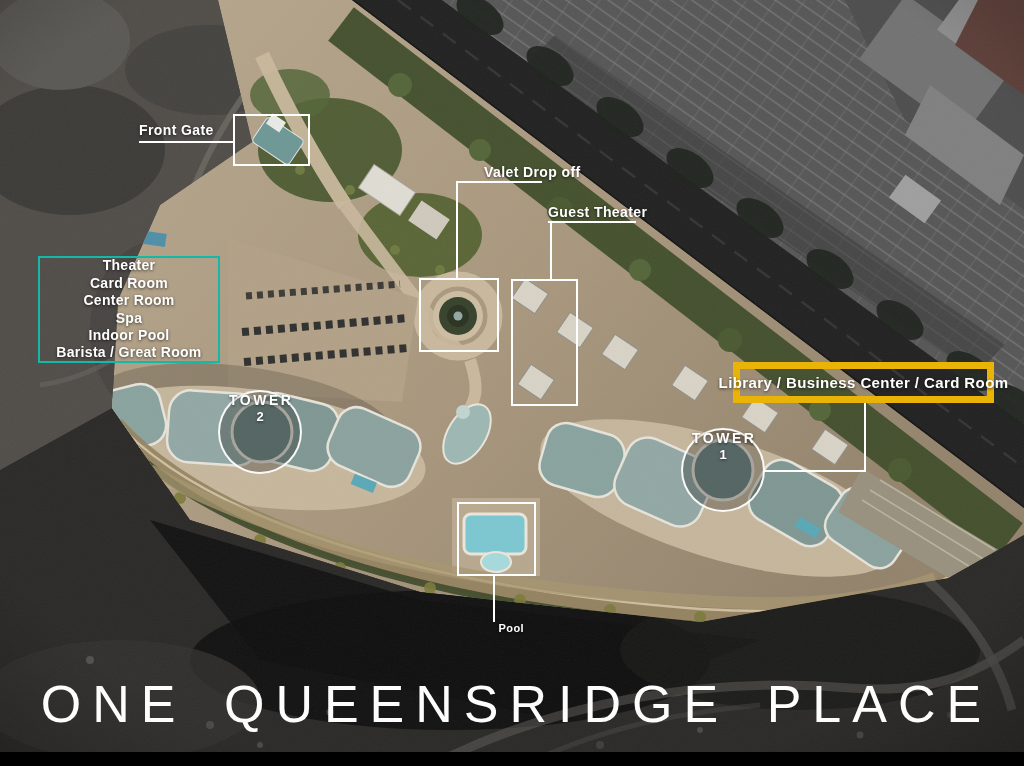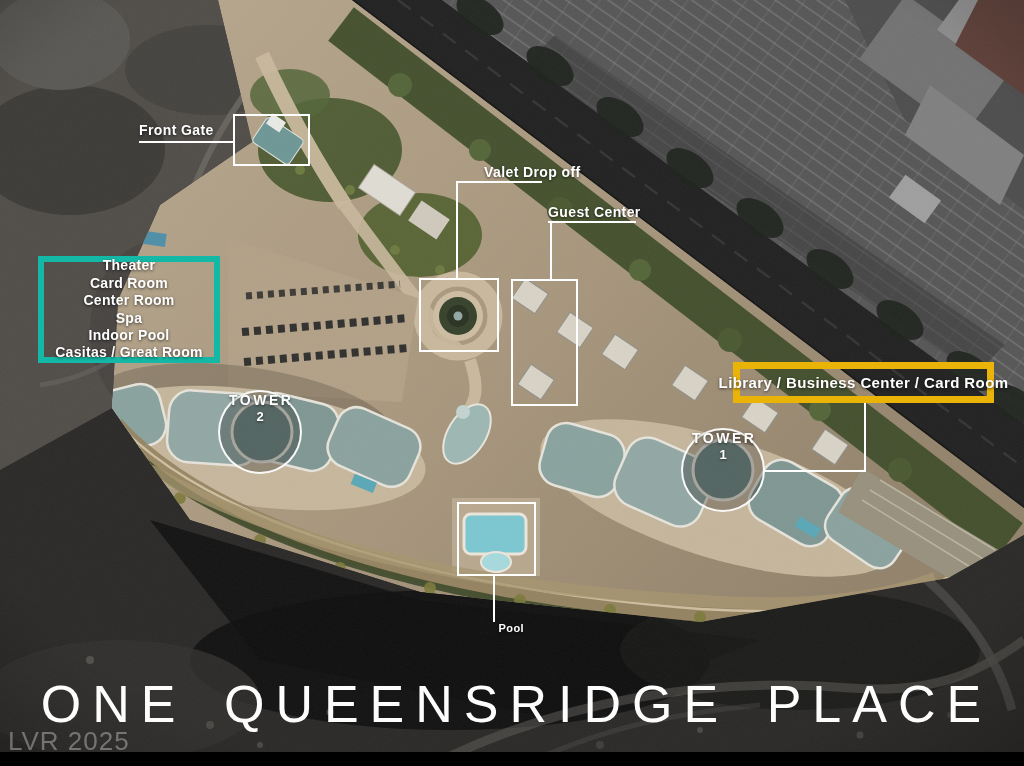--- a/index.html
+++ b/index.html
@@ -3,21 +3,21 @@
 <meta charset="utf-8">
 <style>
   html,body{margin:0;padding:0;background:#000;}
   .stage{position:relative;width:1024px;height:752px;overflow:hidden;background:#701a75;
          font-family:"Liberation Sans",sans-serif;padding-left:9px;}
   .stage svg{position:absolute;left:0;top:0;display:block;}
   .abox{position:absolute;border:2px solid #fff;box-sizing:border-box;background:transparent;}
   .aline{position:absolute;background:#fff;}
   .albl{position:absolute;color:#fff;font-size:14px;font-weight:700;letter-spacing:.4px;
         white-space:nowrap;text-shadow:0 1px 3px rgba(0,0,0,.65);}
-  .amenities{position:absolute;left:38px;top:256px;width:182px;height:107px;border:6px solid #14b8a6;
+  .amenities{position:absolute;left:38px;top:256px;width:182px;height:107px;border:2px solid #14b8a6;
         box-sizing:border-box;display:flex;flex-direction:column;justify-content:center;
         text-align:center;color:#fff;font-size:14px;font-weight:700;letter-spacing:.3px;
         line-height:17.4px;text-shadow:0 1px 3px rgba(0,0,0,.65);}
   .library{position:absolute;left:733px;top:362px;width:261px;height:41px;border:7px solid #eab308;
         box-sizing:border-box;display:flex;align-items:center;justify-content:center;color:#fff;
         font-size:15px;font-weight:700;letter-spacing:.4px;white-space:nowrap;
         text-shadow:0 1px 3px rgba(0,0,0,.65);}
   .tower{position:absolute;width:80px;height:80px;border:2px solid rgba(255,255,255,.95);
         border-radius:50%;background:rgba(8,8,8,.26);display:flex;flex-direction:column;
         align-items:center;justify-content:flex-start;color:#fff;text-shadow:0 1px 3px rgba(0,0,0,.55);}
@@ -226,32 +226,32 @@
 
   <div class="albl" style="left:139px;top:122px;">Front Gate</div>
   <div class="aline" style="left:139px;top:141px;width:94px;height:2px;"></div>
   <div class="abox" style="left:233px;top:114px;width:77px;height:52px;"></div>
 
   <div class="albl" style="left:484px;top:164px;">Valet Drop off</div>
   <div class="aline" style="left:456px;top:181px;width:86px;height:2px;"></div>
   <div class="aline" style="left:456px;top:181px;width:2px;height:97px;"></div>
   <div class="abox" style="left:419px;top:278px;width:80px;height:74px;"></div>
 
-  <div class="albl" style="left:548px;top:204px;">Guest Center</div>
+  <div class="albl" style="left:548px;top:204px;">Guest Theater</div>
   <div class="aline" style="left:548px;top:221px;width:88px;height:2px;"></div>
   <div class="aline" style="left:550px;top:221px;width:2px;height:58px;"></div>
   <div class="abox" style="left:511px;top:279px;width:67px;height:127px;"></div>
 
   <div class="amenities">
     <span>Theater</span>
     <span>Card Room</span>
     <span>Center Room</span>
     <span>Spa</span>
     <span>Indoor Pool</span>
-    <span>Casitas / Great Room</span>
+    <span>Barista / Great Room</span>
   </div>
 
   <div class="library">
     <span>Library / Business Center / Card Room</span>
   </div>
   <div class="aline" style="left:864px;top:403px;width:2px;height:69px;"></div>
   <div class="aline" style="left:763px;top:470px;width:103px;height:2px;"></div>
 
   <div class="tower" style="left:218px;top:390px;">
     <span class="tname">TOWER</span>
@@ -260,15 +260,14 @@
   <div class="tower" style="left:681px;top:428px;">
     <span class="tname">TOWER</span>
     <span class="tnum">1</span>
   </div>
 
   <div class="abox" style="left:457px;top:502px;width:79px;height:74px;"></div>
   <div class="aline" style="left:493px;top:576px;width:2px;height:46px;"></div>
   <div class="albl pool-lbl" style="left:464px;top:622px;">Pool</div>
 
   <div class="title">ONE QUEENSRIDGE PLACE</div>
-  <div class="watermark">LVR 2025</div>
 
 </div>
 
 </body></html>

